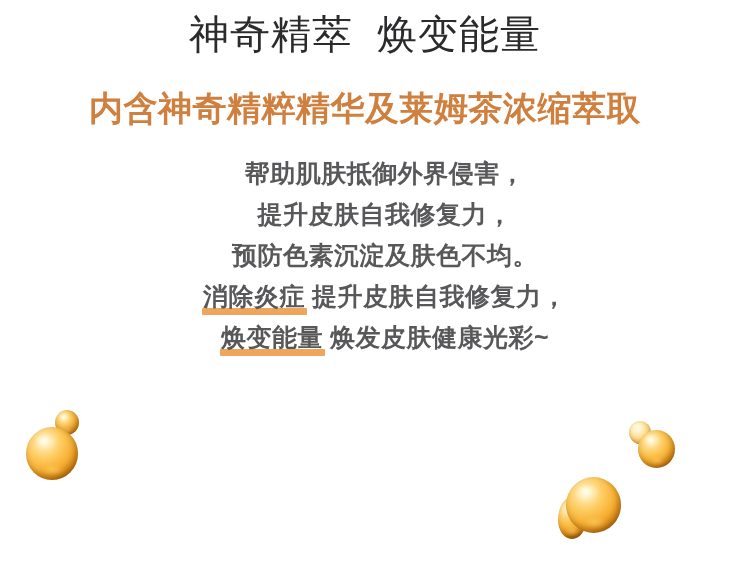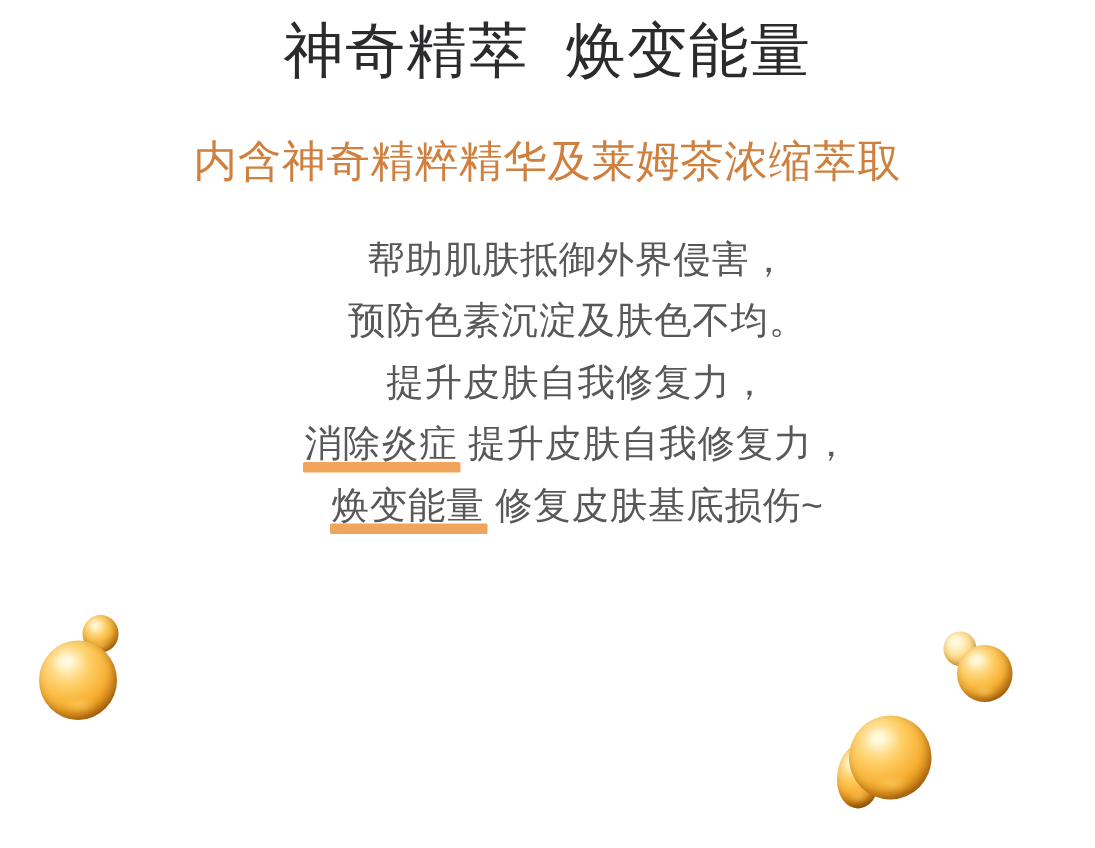--- a/index.html
+++ b/index.html
@@ -51,36 +51,36 @@
     letter-spacing: 1px;
     white-space: nowrap;
   }
   .headline-cn .gap {
     display: inline-block;
     width: 24px;
   }
 
   .subhead {
     margin-top: 30px;
-    font-size: 29px;
+    font-size: 34px;
     line-height: 40px;
-    font-weight: 400;
+    font-weight: 700;
     color: #d0803e;
     letter-spacing: 0.5px;
     white-space: nowrap;
   }
 
   .body-lines {
     margin-top: 25px;
   }
 
   .body-line {
     font-size: 25px;
     line-height: 41px;
-    font-weight: 400;
+    font-weight: 700;
     color: #58585a;
     letter-spacing: 0.5px;
     white-space: nowrap;
     margin-left: 40px;
   }
 
   .hl {
     position: relative;
     display: inline-block;
     padding: 0 1px 0 0;
@@ -196,30 +196,30 @@
     <div class="headline-cn">
       <span>神奇精萃</span><span class="gap"></span><span>焕变能量</span>
     </div>
 
     <div class="subhead">内含神奇精粹精华及莱姆茶浓缩萃取</div>
 
     <div class="body-lines">
 
       <div class="body-line">帮助肌肤抵御外界侵害，</div>
 
+      <div class="body-line">提升皮肤自我修复力，</div>
+
       <div class="body-line">预防色素沉淀及肤色不均。</div>
-
-      <div class="body-line">提升皮肤自我修复力，</div>
 
       <div class="body-line">
         <span class="hl">消除炎症</span><span class="hl-gap"></span><span>提升皮肤自我修复力，</span>
       </div>
 
       <div class="body-line">
-        <span class="hl">焕变能量</span><span class="hl-gap"></span><span>修复皮肤基底损伤~</span>
+        <span class="hl">焕变能量</span><span class="hl-gap"></span><span>焕发皮肤健康光彩~</span>
       </div>
 
     </div>
   </div>
 
   <div class="drop" id="drop-left-small"></div>
   <div class="drop" id="drop-left-large"></div>
 
   <div class="drop drop-pale" id="drop-right-pale"></div>
   <div class="drop" id="drop-right-mid"></div>

